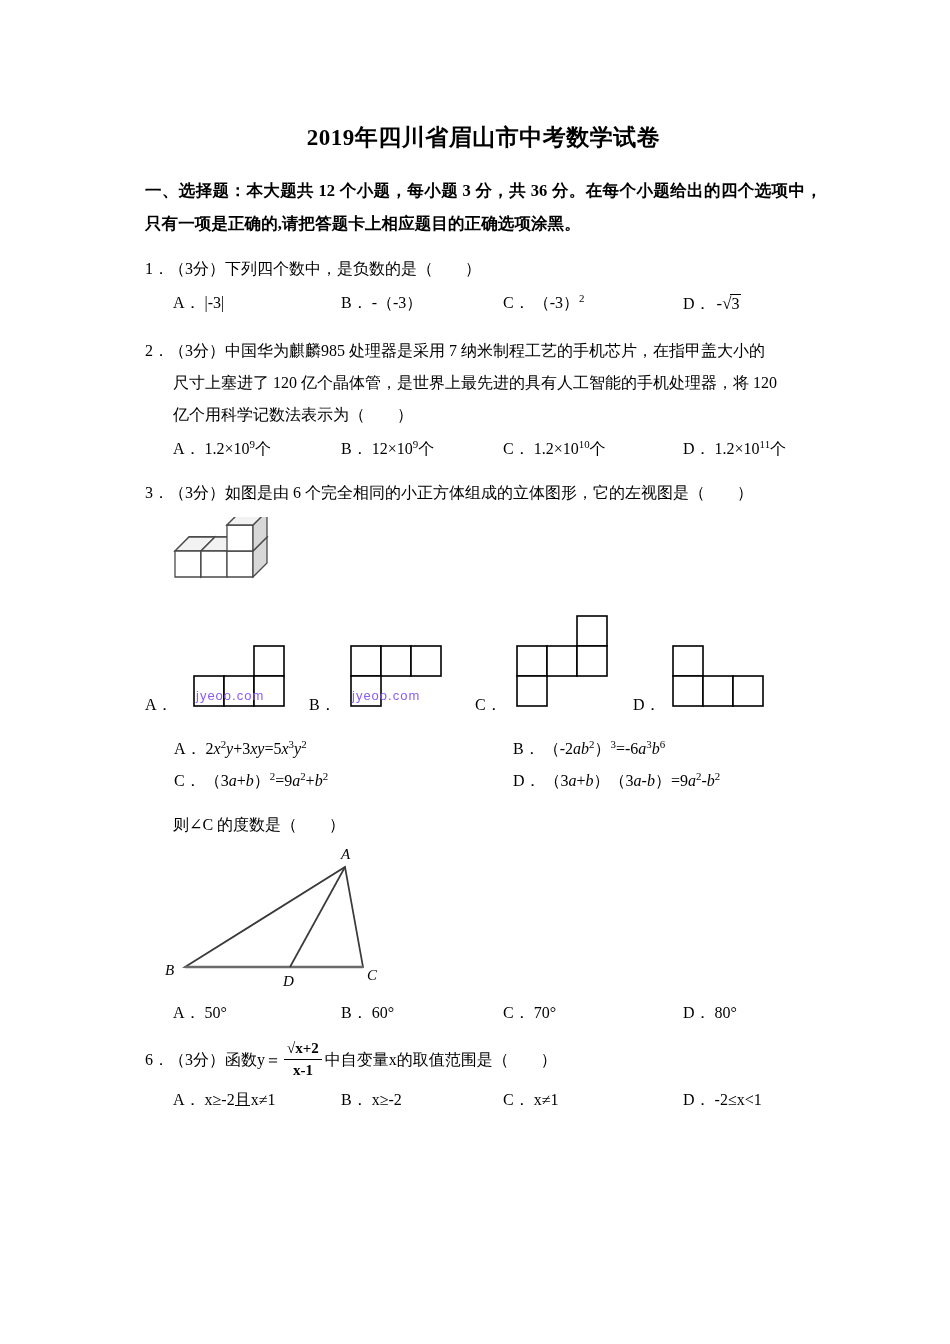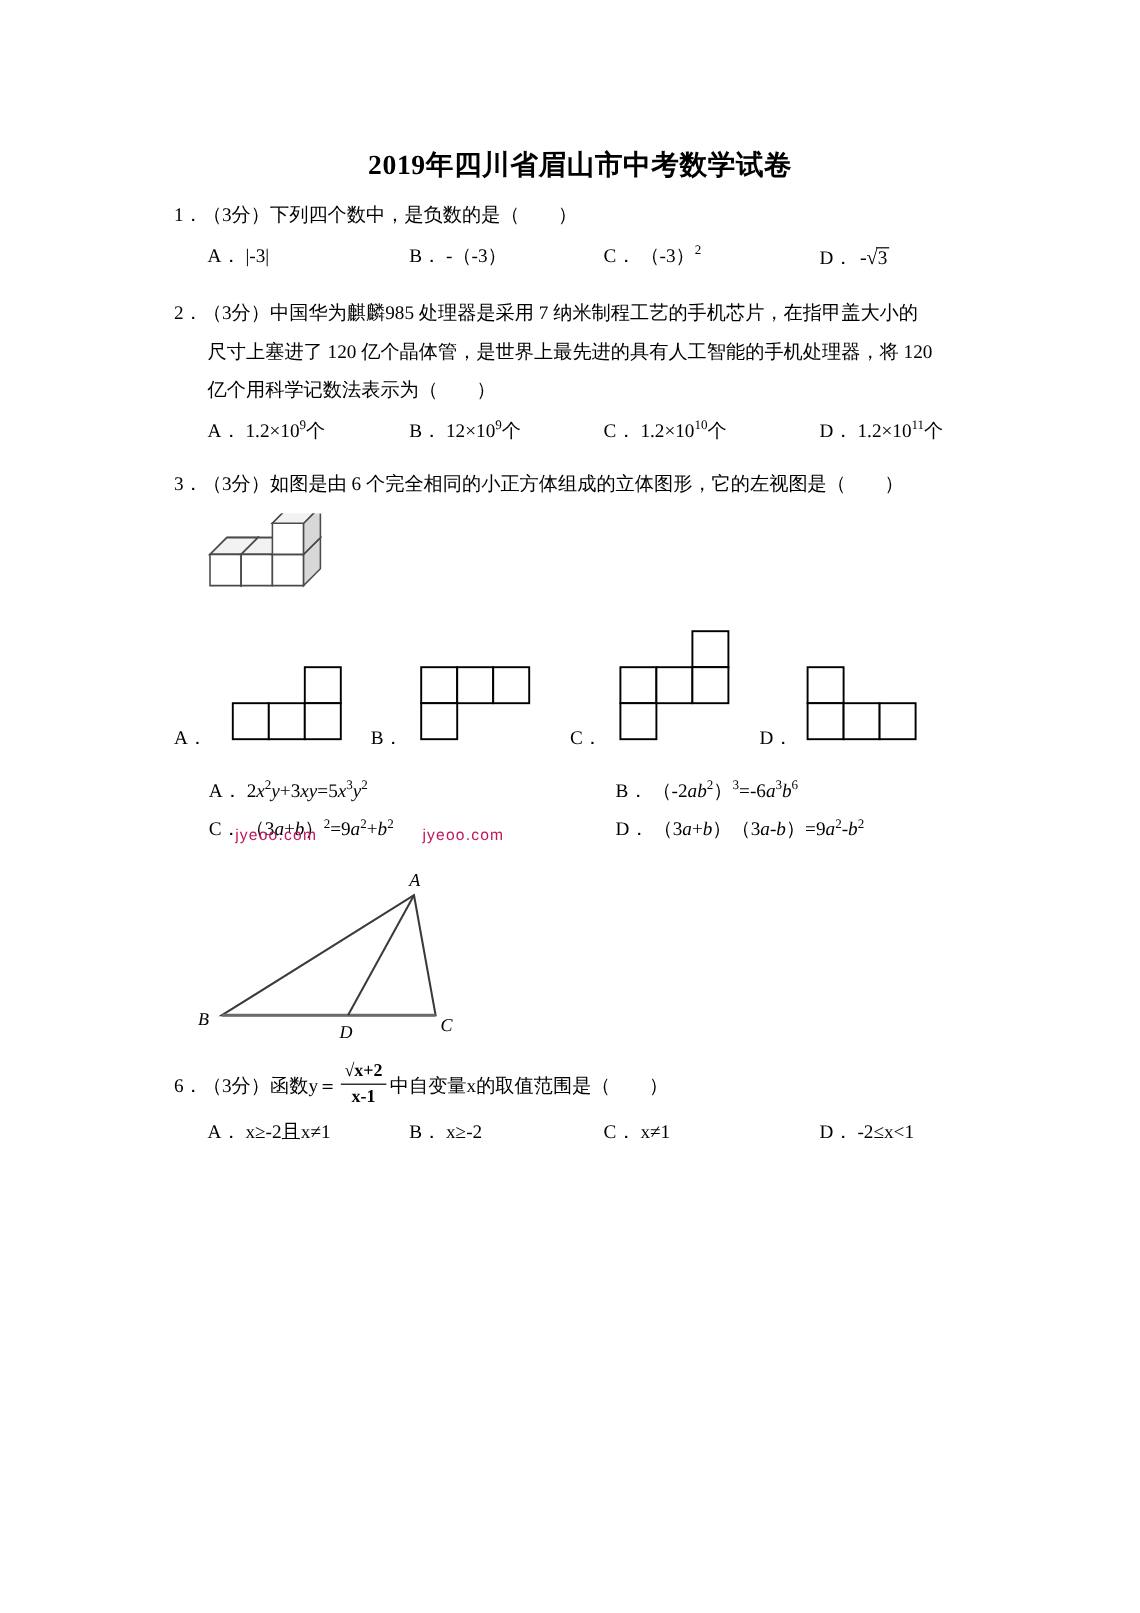--- a/index.html
+++ b/index.html
@@ -149,34 +149,35 @@
     bottom: 0px;
     font-size: 16px;
   }
   .fig-triangle {
     padding-left: 10px;
     padding-top: 4px;
     height: 150px;
   }
   .wm {
     position: absolute;
-    color: #be185d;
+    color: #8b5cf6;
     font-size: 13px;
     letter-spacing: 1px;
     pointer-events: none;
     font-family: "Liberation Sans", sans-serif;
   }
 </style>
 </head>
 <body>
 
 <div class="page">
 
   <h1 class="doc-title">2019年四川省眉山市中考数学试卷</h1>
 
+  <div class="section-head">一、选择题：本大题共 12 个小题，每小题 3 分，共 36 分。在每个小题给出的四个选项中，只有一项是正确的,请把答题卡上相应题目的正确选项涂黑。</div>
 
   <div class="q">
     <div class="q-body">
       <span class="q-num">1．</span><span>（3分）</span><span>下列四个数中，是负数的是（　　）</span>
     </div>
     <div class="opts">
       <div class="opts-row2">
         <span class="opt o1"><span>A．</span>&nbsp;<span>|-3|</span></span>
         <span class="opt o2"><span>B．</span>&nbsp;<span>-（-3）</span></span>
         <span class="opt o3"><span>C．</span>&nbsp;<span>（-3）</span><sup>2</sup></span>
@@ -293,33 +294,42 @@
         <span class="opt w2"><span>B．</span>&nbsp;<span>（-2<i class="mathvar">ab</i><sup>2</sup>）<sup>3</sup>=-6<i class="mathvar">a</i><sup>3</sup><i class="mathvar">b</i><sup>6</sup></span></span>
       </div>
       <div class="opts-row">
         <span class="opt w1"><span>C．</span>&nbsp;<span>（3<i class="mathvar">a</i>+<i class="mathvar">b</i>）<sup>2</sup>=9<i class="mathvar">a</i><sup>2</sup>+<i class="mathvar">b</i><sup>2</sup></span></span>
         <span class="opt w2"><span>D．</span>&nbsp;<span>（3<i class="mathvar">a</i>+<i class="mathvar">b</i>）（3<i class="mathvar">a</i>-<i class="mathvar">b</i>）=9<i class="mathvar">a</i><sup>2</sup>-<i class="mathvar">b</i><sup>2</sup></span></span>
       </div>
     </div>
   </div>
 
   <div class="q">
+    <div class="indent">则∠C 的度数是（　　）</div>
 
     <div class="fig-triangle">
       <svg width="260" height="148" viewBox="0 0 260 148">
         <polygon points="30,122 190,22 208,122" fill="#ffffff" stroke="#3a3a3a" stroke-width="1.7"></polygon>
         <line x1="30" y1="122" x2="208" y2="122" stroke="#6b6b6b" stroke-width="2.6"></line>
         <line x1="190" y1="22" x2="135" y2="122" stroke="#3a3a3a" stroke-width="1.7"></line>
         <text x="186" y="14" font-family="Liberation Serif, serif" font-style="italic" font-size="15" fill="#000">A</text>
         <text x="10" y="130" font-family="Liberation Serif, serif" font-style="italic" font-size="15" fill="#000">B</text>
         <text x="128" y="141" font-family="Liberation Serif, serif" font-style="italic" font-size="15" fill="#000">D</text>
         <text x="212" y="135" font-family="Liberation Serif, serif" font-style="italic" font-size="15" fill="#000">C</text>
       </svg>
     </div>
 
+    <div class="opts">
+      <div class="opts-row">
+        <span class="opt o1"><span>A．</span>&nbsp;<span>50°</span></span>
+        <span class="opt o2"><span>B．</span>&nbsp;<span>60°</span></span>
+        <span class="opt o3"><span>C．</span>&nbsp;<span>70°</span></span>
+        <span class="opt o4"><span>D．</span>&nbsp;<span>80°</span></span>
+      </div>
+    </div>
   </div>
 
   <div class="q">
     <div class="q-body">
       <span class="q-num">6．</span><span>（3分）</span><span>函数y＝</span><span class="frac"><span class="num"><span class="rb">√</span><span class="rb">x+2</span></span><span class="den">x-1</span></span><span>中自变量x的取值范围是（　　）</span>
     </div>
     <div class="opts">
       <div class="opts-row">
         <span class="opt o1"><span>A．</span>&nbsp;<span>x≥-2且x≠1</span></span>
         <span class="opt o2"><span>B．</span>&nbsp;<span>x≥-2</span></span>

